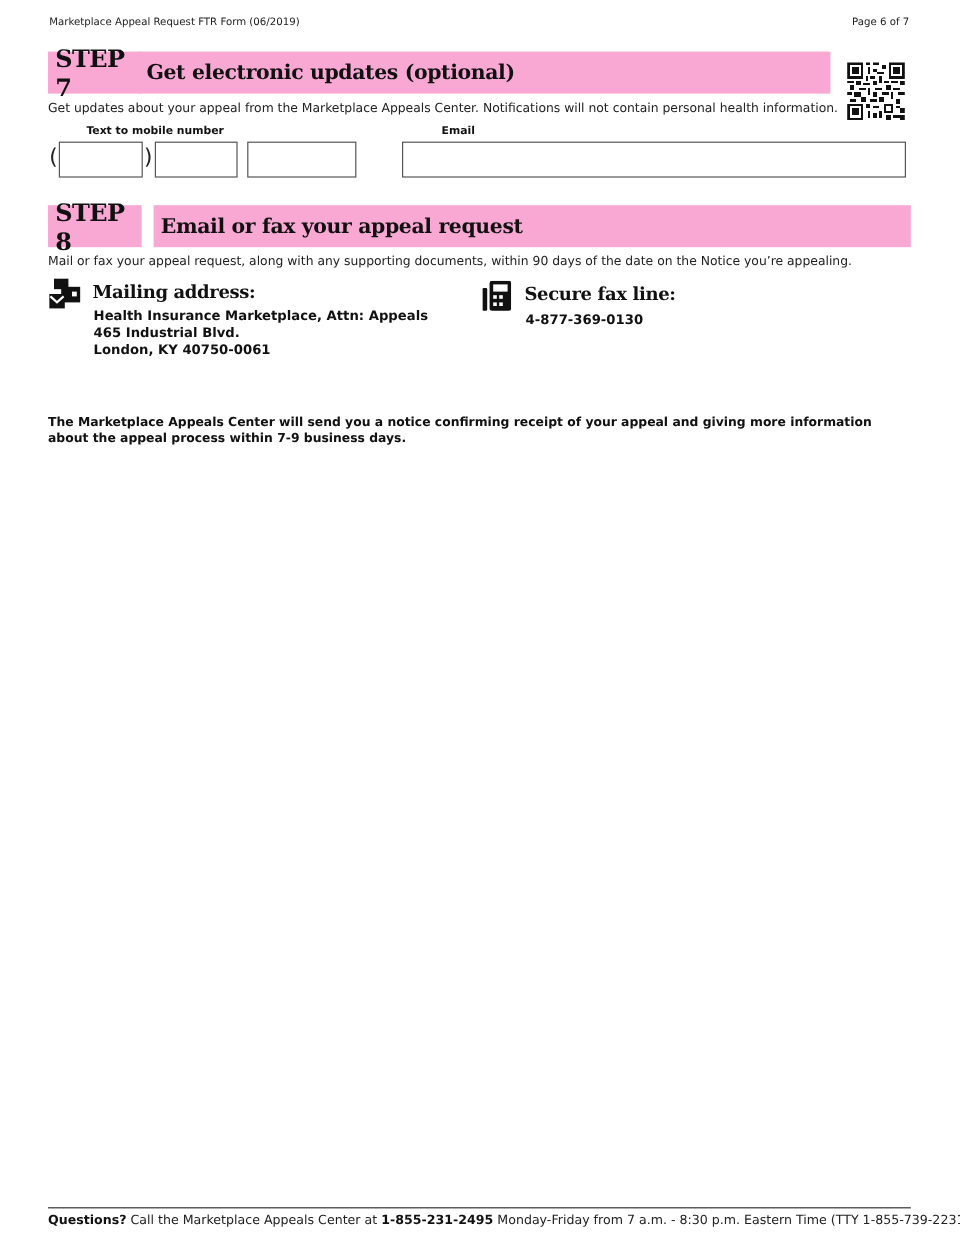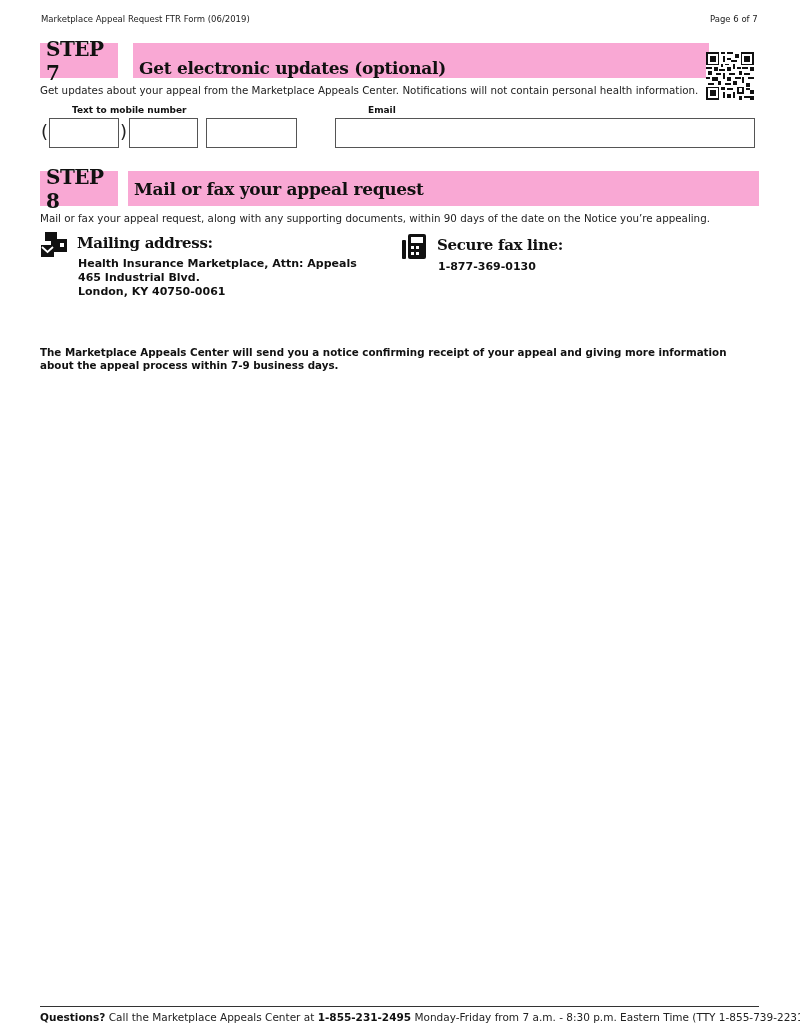--- a/index.html
+++ b/index.html
@@ -40,21 +40,21 @@
   </style>
 </head>
 <body>
 
 <div class="hdr-left">Marketplace Appeal Request FTR Form (06/2019)</div>
 <div class="hdr-right">Page 6 of 7</div>
 
 <div class="step-box" style="left:40px; top:43px; width:78px;">
   <span class="step-num">STEP 7</span>
 </div>
-<div class="step-box" style="left:133px; top:43px; width:576px;align-items:flex-end;">
+<div class="step-box" style="left:116px; top:43px; width:576px;">
   <span class="step-title">Get electronic updates (optional)</span>
 </div>
 
 <svg class="qr" viewBox="0 0 25 25" shape-rendering="crispEdges">
   <rect width="25" height="25" fill="#fff"></rect>
   <g fill="#111">
 
     <rect x="0" y="0" width="7" height="7"></rect>
       <rect x="1" y="1" width="5" height="5" fill="#fff"></rect>
       <rect x="2" y="2" width="3" height="3"></rect>
@@ -130,21 +130,21 @@
 
 <div class="label" style="left:336px; top:105px;">Email</div>
 <div class="field" style="left:335px; top:118px; width:420px;">
   <span></span>
 </div>
 
 <div class="step-box" style="left:40px; top:171px; width:78px;">
   <span class="step-num">STEP 8</span>
 </div>
 <div class="step-box" style="left:128px; top:171px; width:631px;">
-  <span class="step-title">Mail or fax your appeal request</span>
+  <span class="step-title">Email or fax your appeal request</span>
 </div>
 
 <div class="desc" style="left:40px; top:212px;">Mail or fax your appeal request, along with any supporting documents, within 90 days of the date on the Notice you’re appealing.</div>
 
 <svg class="contact-icon" style="left:41px; top:232px;" width="26" height="26" viewBox="0 0 26 26">
   <rect x="4" y="0" width="12" height="9" fill="#111"></rect>
   <rect x="10" y="7" width="16" height="13" fill="#111"></rect>
   <rect x="19" y="11" width="4" height="4" fill="#fff"></rect>
   <rect x="0" y="13" width="13" height="12" fill="#111"></rect>
   <polyline points="1,15 6.5,20 12,15" fill="none" stroke="#fff" stroke-width="1.8"></polyline>
@@ -157,20 +157,20 @@
 <svg class="contact-icon" style="left:402px; top:234px;" width="24" height="26" viewBox="0 0 24 26">
   <rect x="0" y="6" width="4" height="19" rx="1" fill="#111"></rect>
   <rect x="6" y="0" width="18" height="25" rx="2" fill="#111"></rect>
   <rect x="9" y="3" width="12" height="6" fill="#fff"></rect>
   <rect x="9" y="12" width="3" height="3" fill="#fff"></rect>
     <rect x="14" y="12" width="3" height="3" fill="#fff"></rect>
   <rect x="9" y="18" width="3" height="3" fill="#fff"></rect>
     <rect x="14" y="18" width="3" height="3" fill="#fff"></rect>
 </svg>
 <div class="contact-title" style="left:437px; top:236px;">Secure fax line:</div>
-<div class="addr-line" style="left:438px; top:260px;">1-877-369-0130</div>
+<div class="addr-line" style="left:438px; top:260px;">4-877-369-0130</div>
 
 <div class="notice">The Marketplace Appeals Center will send you a notice confirming receipt of your appeal and giving more information about the appeal process within 7-9 business days.</div>
 
 <div class="footer-rule"></div>
 <div class="footer">
   <b>Questions?</b><span> Call the Marketplace Appeals Center at </span><b>1-855-231-2495</b><span> Monday-Friday from 7 a.m. - 8:30 p.m. Eastern Time (TTY 1-855-739-2231)</span>
 </div>
 
 </body></html>

